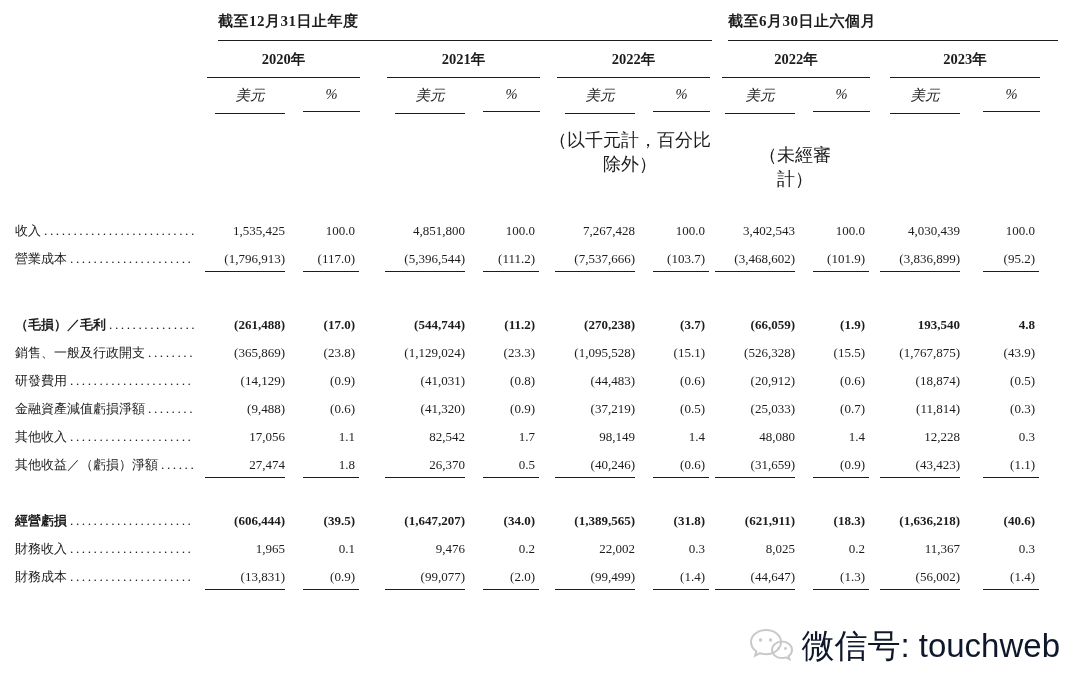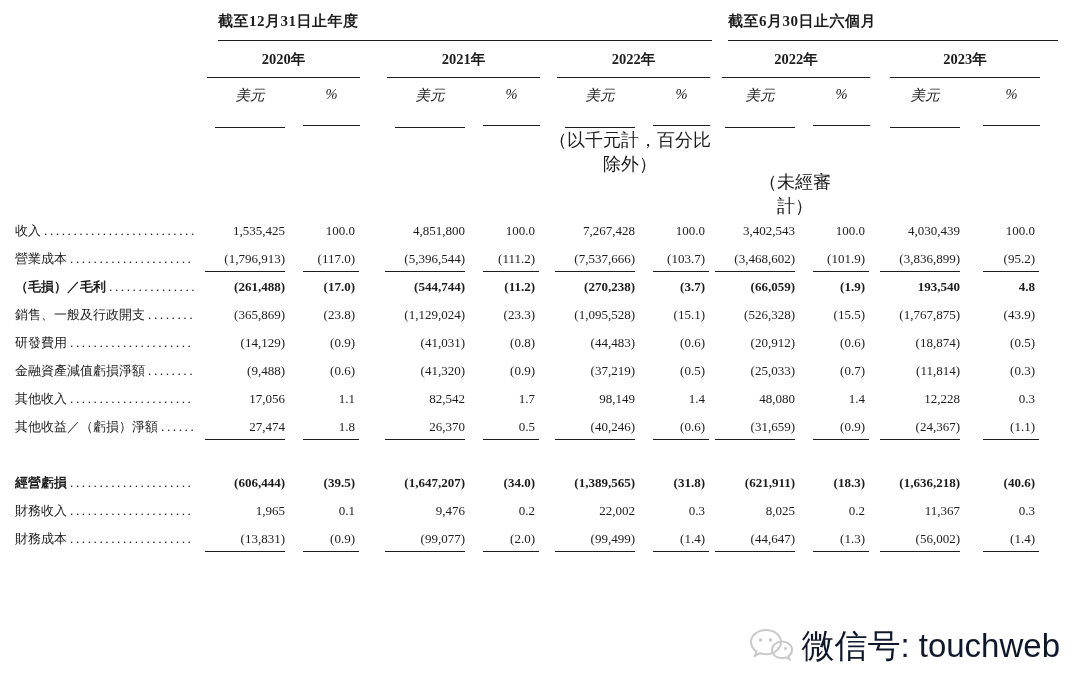--- a/index.html
+++ b/index.html
@@ -22,25 +22,25 @@
   #grp-annual{left:218px;width:494px;}
   #grp-interim{left:728px;width:330px;}
   .yr{
     position:absolute;top:50px;
     text-align:center;font-weight:bold;font-size:14.5px;
     padding-bottom:8px;border-bottom:1.3px solid #1c1c1c;
   }
   .sub{
     position:absolute;top:86px;
     text-align:center;font-style:italic;font-size:14.5px;
-    padding-bottom:22px;border-bottom:1.3px solid #1c1c1c;
+    padding-bottom:8px;border-bottom:1.3px solid #1c1c1c;
   }
   .note{position:absolute;text-align:center;font-size:18px;}
   #note-units{left:545px;top:128px;width:170px;}
-  #note-unaudited{left:742px;top:170px;width:106px;}
+  #note-unaudited{left:742px;top:143px;width:106px;}
   
   #tbl{position:absolute;left:15px;top:222px;width:1020px;}
   .row{
     display:grid;
     grid-template-columns:185px 85px 70px 110px 70px 100px 70px 90px 70px 95px 75px;
     align-items:baseline;
     height:28px;
     font-size:13px;
   }
   .row.bold{font-weight:bold;}
@@ -125,21 +125,21 @@
         <div class="cell pct">(117.0)</div>
         <div class="cell usd">(5,396,544)</div>
         <div class="cell pct">(111.2)</div>
         <div class="cell usd">(7,537,666)</div>
         <div class="cell pct">(103.7)</div>
         <div class="cell usd">(3,468,602)</div>
         <div class="cell pct">(101.9)</div>
         <div class="cell usd">(3,836,899)</div>
         <div class="cell pct">(95.2)</div>
       </div>
-      <div class="row bold" style="">
+      <div class="row bold" style="margin-top: 38px;">
         <div class="lbl">
           <span class="txt">（毛損）／毛利</span>
           <span class="dots"></span>
         </div>
         <div class="cell usd">(261,488)</div>
         <div class="cell pct">(17.0)</div>
         <div class="cell usd">(544,744)</div>
         <div class="cell pct">(11.2)</div>
         <div class="cell usd">(270,238)</div>
         <div class="cell pct">(3.7)</div>
@@ -218,21 +218,21 @@
           <span class="dots"></span>
         </div>
         <div class="cell usd">27,474</div>
         <div class="cell pct">1.8</div>
         <div class="cell usd">26,370</div>
         <div class="cell pct">0.5</div>
         <div class="cell usd">(40,246)</div>
         <div class="cell pct">(0.6)</div>
         <div class="cell usd">(31,659)</div>
         <div class="cell pct">(0.9)</div>
-        <div class="cell usd">(24,367)</div>
+        <div class="cell usd">(43,423)</div>
         <div class="cell pct">(1.1)</div>
       </div>
       <div class="row bold" style="margin-top: 28px;">
         <div class="lbl">
           <span class="txt">經營虧損</span>
           <span class="dots"></span>
         </div>
         <div class="cell usd">(606,444)</div>
         <div class="cell pct">(39.5)</div>
         <div class="cell usd">(1,647,207)</div>

